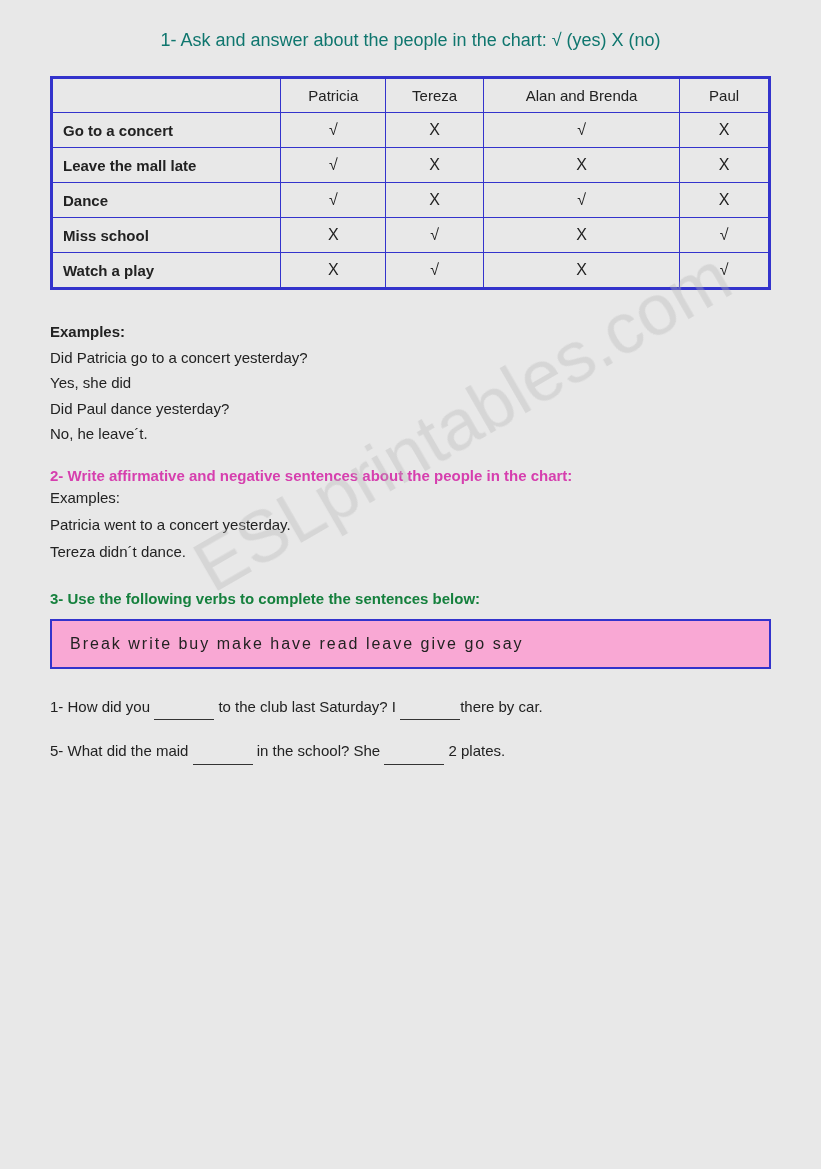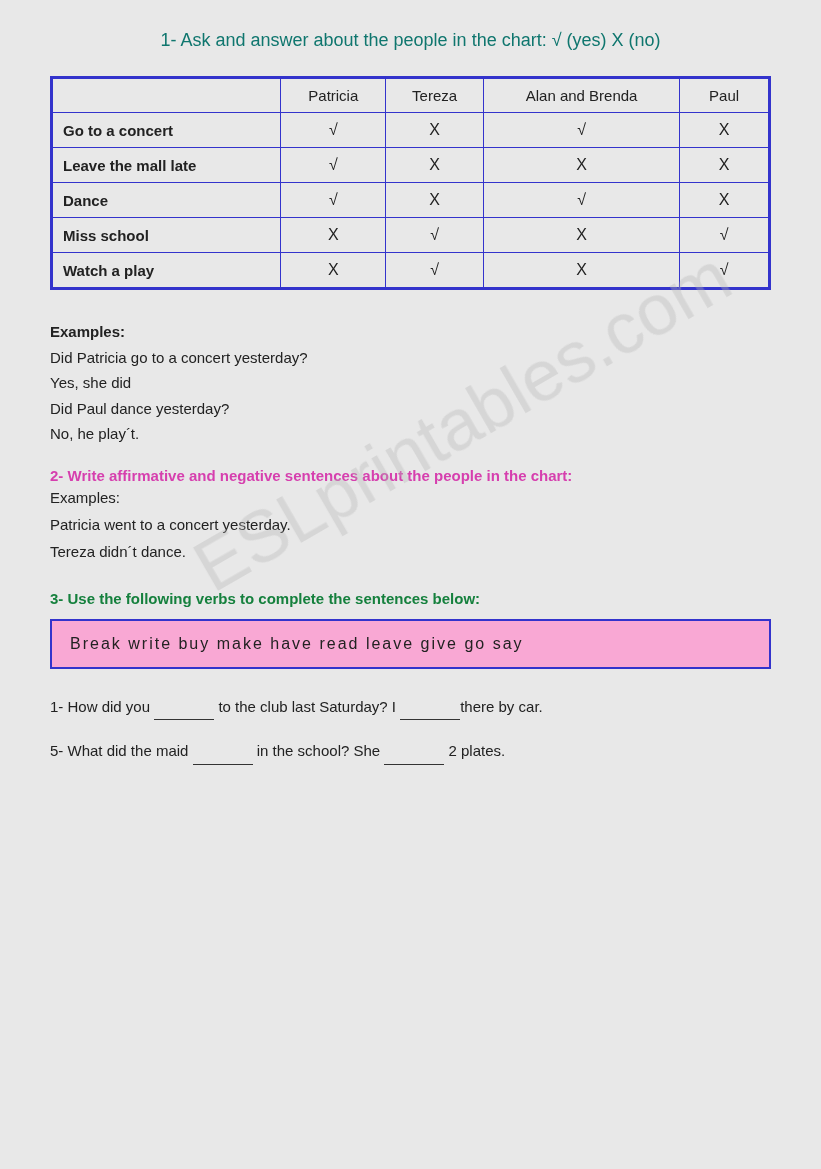--- a/index.html
+++ b/index.html
@@ -168,21 +168,21 @@
   </tbody>
     </table>
 </div>
 
 
 <div class="examples-section">
   <span class="label">Examples:</span><br>
   <span>Did Patricia go to a concert yesterday?</span><br>
   <span>Yes, she did</span><br>
   <span>Did Paul dance yesterday?</span><br>
-  <span>No, he play´t.</span>
+  <span>No, he leave´t.</span>
 </div>
 
 
 <div style="margin-bottom: 25px;">
   <div class="section2-title">2- Write affirmative and negative sentences about the people in the chart:</div>
   <div class="section2-body">
     <span class="label">Examples:</span><br>
     <span>Patricia went to a concert yesterday.</span><br>
     <span>Tereza didn´t dance.</span>
   </div>

